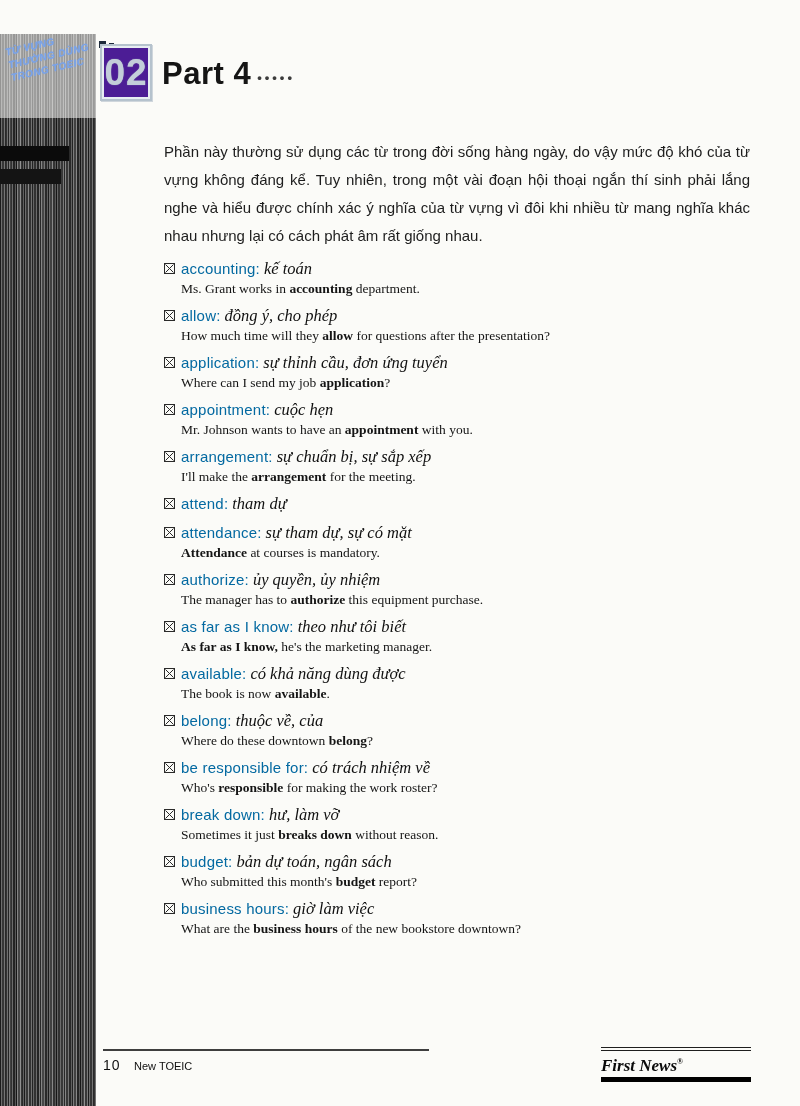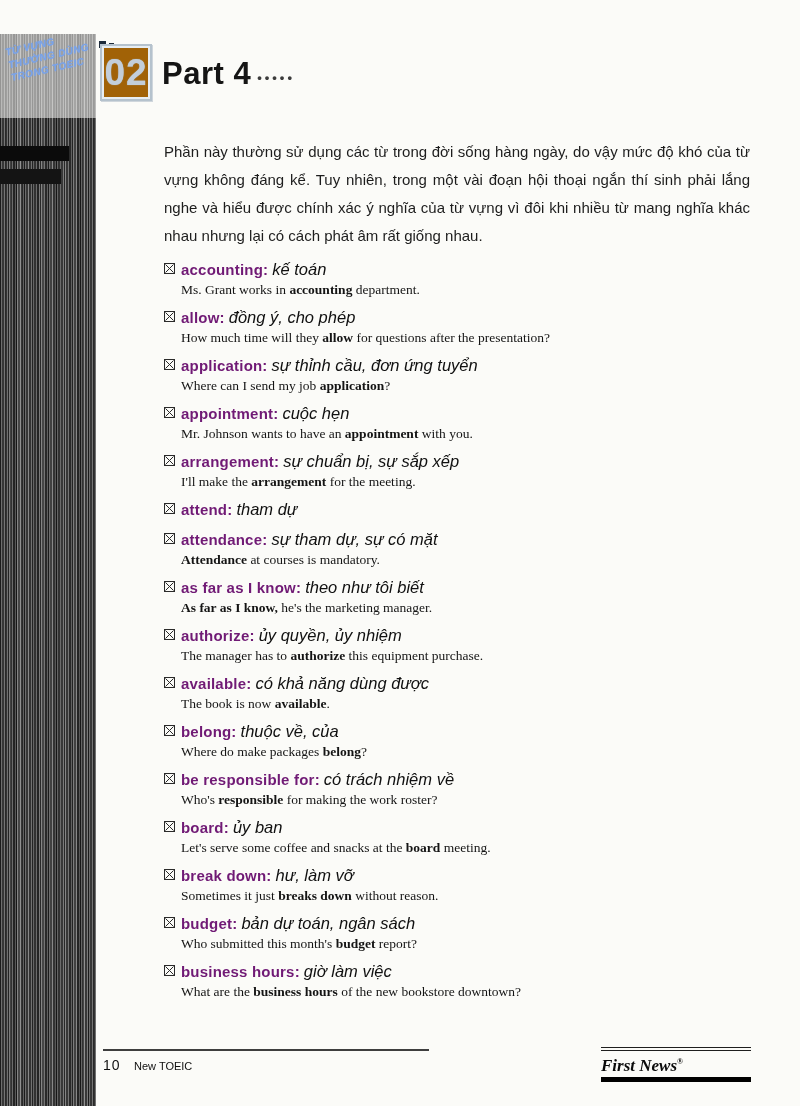--- a/index.html
+++ b/index.html
@@ -39,21 +39,21 @@
     position:absolute; left:4px; top:46px;
     transform:rotate(-13deg); transform-origin:left top;
     color:#7aa3e8; font-size:10px; font-weight:bold; font-style:italic;
     line-height:13px; letter-spacing:.5px; white-space:nowrap;
     text-shadow:0 0 1px rgba(122,163,232,.9);
   }
 
   
   .unit-box{
     position:absolute; left:100px; top:44px; width:52px; height:57px;
-    background:#a16207; border:2px solid #b5c2cd;
+    background:#4c1d95; border:2px solid #b5c2cd;
     box-shadow:inset 0 0 0 2px #e7edf2, 1px 1px 0 #cfd6dc;
     display:flex; align-items:center; justify-content:center;
   }
   .unit-number{
     font-size:37px; font-weight:bold; color:#c3ced9; letter-spacing:1px;
     text-shadow:0 0 1px #aebbc7;
   }
   .unit-tick{ position:absolute; background:#1d2a3a; }
   .t1{ left:99px; top:41px; width:7px; height:7px; }
   .t2{ left:109px; top:43px; width:5px; height:5px; }
@@ -71,23 +71,23 @@
   .intro{
     position:absolute; left:164px; top:138px; width:586px;
     font-size:15px; line-height:28px; text-align:justify; color:#1d1d1d;
   }
 
   
   .vocab{ position:absolute; left:164px; top:259px; width:592px; }
   .entry{ position:relative; padding-left:17px; margin-bottom:9px; }
   .bullet{ position:absolute; left:0; top:4px; width:11px; height:11px; line-height:0; }
   .entry-head{ line-height:20px; }
-  .entry-term{ font-weight:bold; font-size:15px; color:#701a75; letter-spacing:.2px; }
+  .entry-term{ font-weight:normal; font-size:15px; color:#0369a1; letter-spacing:.2px; }
   .entry-meaning{
-    font-family:Liberation Sans, sans-serif; font-style:italic;
+    font-family:Liberation Serif, serif; font-style:italic;
     font-size:16.5px; color:#101010; margin-left:4px;
   }
   .entry-example{
     font-family:"Liberation Serif", serif; font-size:13.5px;
     line-height:17px; color:#141414; margin-top:1px;
   }
   .entry-example b{ font-weight:bold; }
 
   
   .footer-left{
@@ -232,94 +232,81 @@
 
   <div class="entry">
     <span class="bullet">
       <svg width="11" height="11" viewBox="0 0 11 11">
         <rect x="0.5" y="0.5" width="10" height="10" fill="none" stroke="#2a2a2a" stroke-width="1"></rect>
         <line x1="1.5" y1="1.5" x2="9.5" y2="9.5" stroke="#2a2a2a" stroke-width="1"></line>
         <line x1="9.5" y1="1.5" x2="1.5" y2="9.5" stroke="#2a2a2a" stroke-width="1"></line>
       </svg>
     </span>
     <div class="entry-head">
+      <span class="entry-term">authorize:</span><span class="entry-meaning">ủy quyền, ủy nhiệm</span>
+    </div>
+    <div class="entry-example"><span>The manager has to </span><b>authorize</b><span> this equipment purchase.</span></div>
+  </div>
+
+  <div class="entry">
+    <span class="bullet">
+      <svg width="11" height="11" viewBox="0 0 11 11">
+        <rect x="0.5" y="0.5" width="10" height="10" fill="none" stroke="#2a2a2a" stroke-width="1"></rect>
+        <line x1="1.5" y1="1.5" x2="9.5" y2="9.5" stroke="#2a2a2a" stroke-width="1"></line>
+        <line x1="9.5" y1="1.5" x2="1.5" y2="9.5" stroke="#2a2a2a" stroke-width="1"></line>
+      </svg>
+    </span>
+    <div class="entry-head">
       <span class="entry-term">as far as I know:</span><span class="entry-meaning">theo như tôi biết</span>
     </div>
     <div class="entry-example"><b>As far as I know,</b><span> he's the marketing manager.</span></div>
   </div>
 
   <div class="entry">
     <span class="bullet">
       <svg width="11" height="11" viewBox="0 0 11 11">
         <rect x="0.5" y="0.5" width="10" height="10" fill="none" stroke="#2a2a2a" stroke-width="1"></rect>
         <line x1="1.5" y1="1.5" x2="9.5" y2="9.5" stroke="#2a2a2a" stroke-width="1"></line>
         <line x1="9.5" y1="1.5" x2="1.5" y2="9.5" stroke="#2a2a2a" stroke-width="1"></line>
       </svg>
     </span>
     <div class="entry-head">
-      <span class="entry-term">authorize:</span><span class="entry-meaning">ủy quyền, ủy nhiệm</span>
-    </div>
-    <div class="entry-example"><span>The manager has to </span><b>authorize</b><span> this equipment purchase.</span></div>
-  </div>
-
-  <div class="entry">
-    <span class="bullet">
-      <svg width="11" height="11" viewBox="0 0 11 11">
-        <rect x="0.5" y="0.5" width="10" height="10" fill="none" stroke="#2a2a2a" stroke-width="1"></rect>
-        <line x1="1.5" y1="1.5" x2="9.5" y2="9.5" stroke="#2a2a2a" stroke-width="1"></line>
-        <line x1="9.5" y1="1.5" x2="1.5" y2="9.5" stroke="#2a2a2a" stroke-width="1"></line>
-      </svg>
-    </span>
-    <div class="entry-head">
       <span class="entry-term">available:</span><span class="entry-meaning">có khả năng dùng được</span>
     </div>
     <div class="entry-example"><span>The book is now </span><b>available</b><span>.</span></div>
   </div>
 
   <div class="entry">
     <span class="bullet">
       <svg width="11" height="11" viewBox="0 0 11 11">
         <rect x="0.5" y="0.5" width="10" height="10" fill="none" stroke="#2a2a2a" stroke-width="1"></rect>
         <line x1="1.5" y1="1.5" x2="9.5" y2="9.5" stroke="#2a2a2a" stroke-width="1"></line>
         <line x1="9.5" y1="1.5" x2="1.5" y2="9.5" stroke="#2a2a2a" stroke-width="1"></line>
       </svg>
     </span>
     <div class="entry-head">
       <span class="entry-term">belong:</span><span class="entry-meaning">thuộc về, của</span>
     </div>
-    <div class="entry-example"><span>Where do make packages </span><b>belong</b><span>?</span></div>
+    <div class="entry-example"><span>Where do these downtown </span><b>belong</b><span>?</span></div>
   </div>
 
   <div class="entry">
     <span class="bullet">
       <svg width="11" height="11" viewBox="0 0 11 11">
         <rect x="0.5" y="0.5" width="10" height="10" fill="none" stroke="#2a2a2a" stroke-width="1"></rect>
         <line x1="1.5" y1="1.5" x2="9.5" y2="9.5" stroke="#2a2a2a" stroke-width="1"></line>
         <line x1="9.5" y1="1.5" x2="1.5" y2="9.5" stroke="#2a2a2a" stroke-width="1"></line>
       </svg>
     </span>
     <div class="entry-head">
       <span class="entry-term">be responsible for:</span><span class="entry-meaning">có trách nhiệm về</span>
     </div>
     <div class="entry-example"><span>Who's </span><b>responsible</b><span> for making the work roster?</span></div>
   </div>
 
-  <div class="entry">
-    <span class="bullet">
-      <svg width="11" height="11" viewBox="0 0 11 11">
-        <rect x="0.5" y="0.5" width="10" height="10" fill="none" stroke="#2a2a2a" stroke-width="1"></rect>
-        <line x1="1.5" y1="1.5" x2="9.5" y2="9.5" stroke="#2a2a2a" stroke-width="1"></line>
-        <line x1="9.5" y1="1.5" x2="1.5" y2="9.5" stroke="#2a2a2a" stroke-width="1"></line>
-      </svg>
-    </span>
-    <div class="entry-head">
-      <span class="entry-term">board:</span><span class="entry-meaning">ủy ban</span>
-    </div>
-    <div class="entry-example"><span>Let's serve some coffee and snacks at the </span><b>board</b><span> meeting.</span></div>
-  </div>
 
   <div class="entry">
     <span class="bullet">
       <svg width="11" height="11" viewBox="0 0 11 11">
         <rect x="0.5" y="0.5" width="10" height="10" fill="none" stroke="#2a2a2a" stroke-width="1"></rect>
         <line x1="1.5" y1="1.5" x2="9.5" y2="9.5" stroke="#2a2a2a" stroke-width="1"></line>
         <line x1="9.5" y1="1.5" x2="1.5" y2="9.5" stroke="#2a2a2a" stroke-width="1"></line>
       </svg>
     </span>
     <div class="entry-head">

